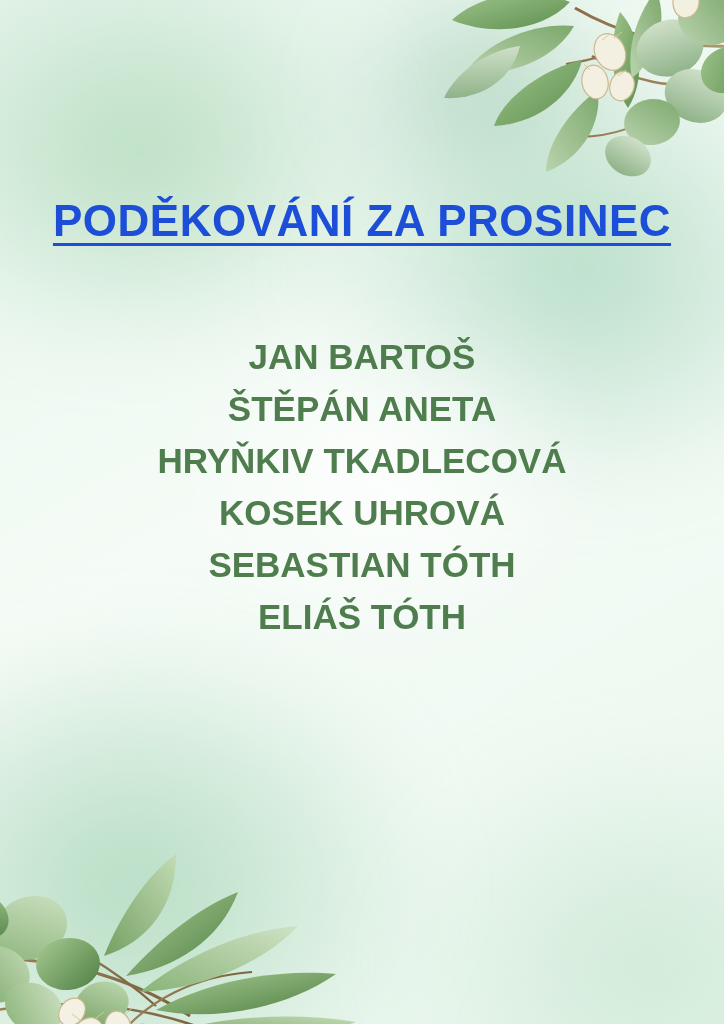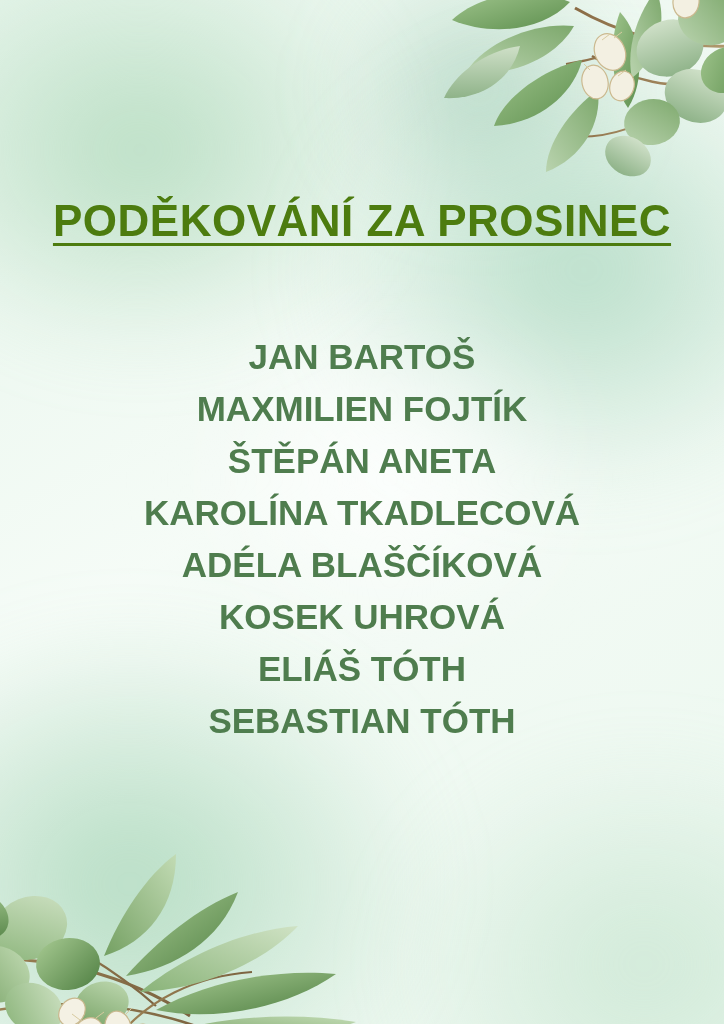--- a/index.html
+++ b/index.html
@@ -98,21 +98,21 @@
     flex-direction: column;
     align-items: center;
     z-index: 5;
   }
 
   .poster-title {
     margin-top: 196px;
     font-size: 44px;
     font-weight: bold;
     letter-spacing: 0.5px;
-    color: #4d7c0f;
+    color: #1d4ed8;
     text-decoration: underline;
     text-underline-offset: 7px;
     text-decoration-thickness: 3px;
     white-space: nowrap;
   }
 
   .name-list {
     margin: 0;
     padding: 0;
     list-style: none;
@@ -246,23 +246,21 @@
         <path d="M104 270 L96 264 M120 268 L128 262 M150 264 L156 258"></path>
       </g>
     </svg>
   </div>
 
   <div class="content">
     <h1 class="poster-title">PODĚKOVÁNÍ ZA PROSINEC</h1>
 
     <ul class="name-list">
       <li class="name-item">JAN BARTOŠ</li>
-      <li class="name-item">MAXMILIEN FOJTÍK</li>
       <li class="name-item">ŠTĚPÁN ANETA</li>
-      <li class="name-item">KAROLÍNA TKADLECOVÁ</li>
-      <li class="name-item">ADÉLA BLAŠČÍKOVÁ</li>
+      <li class="name-item">HRYŇKIV TKADLECOVÁ</li>
       <li class="name-item">KOSEK UHROVÁ</li>
+      <li class="name-item">SEBASTIAN TÓTH</li>
       <li class="name-item">ELIÁŠ TÓTH</li>
-      <li class="name-item">SEBASTIAN TÓTH</li>
     </ul>
   </div>
 
 </div>
 
 </body></html>

